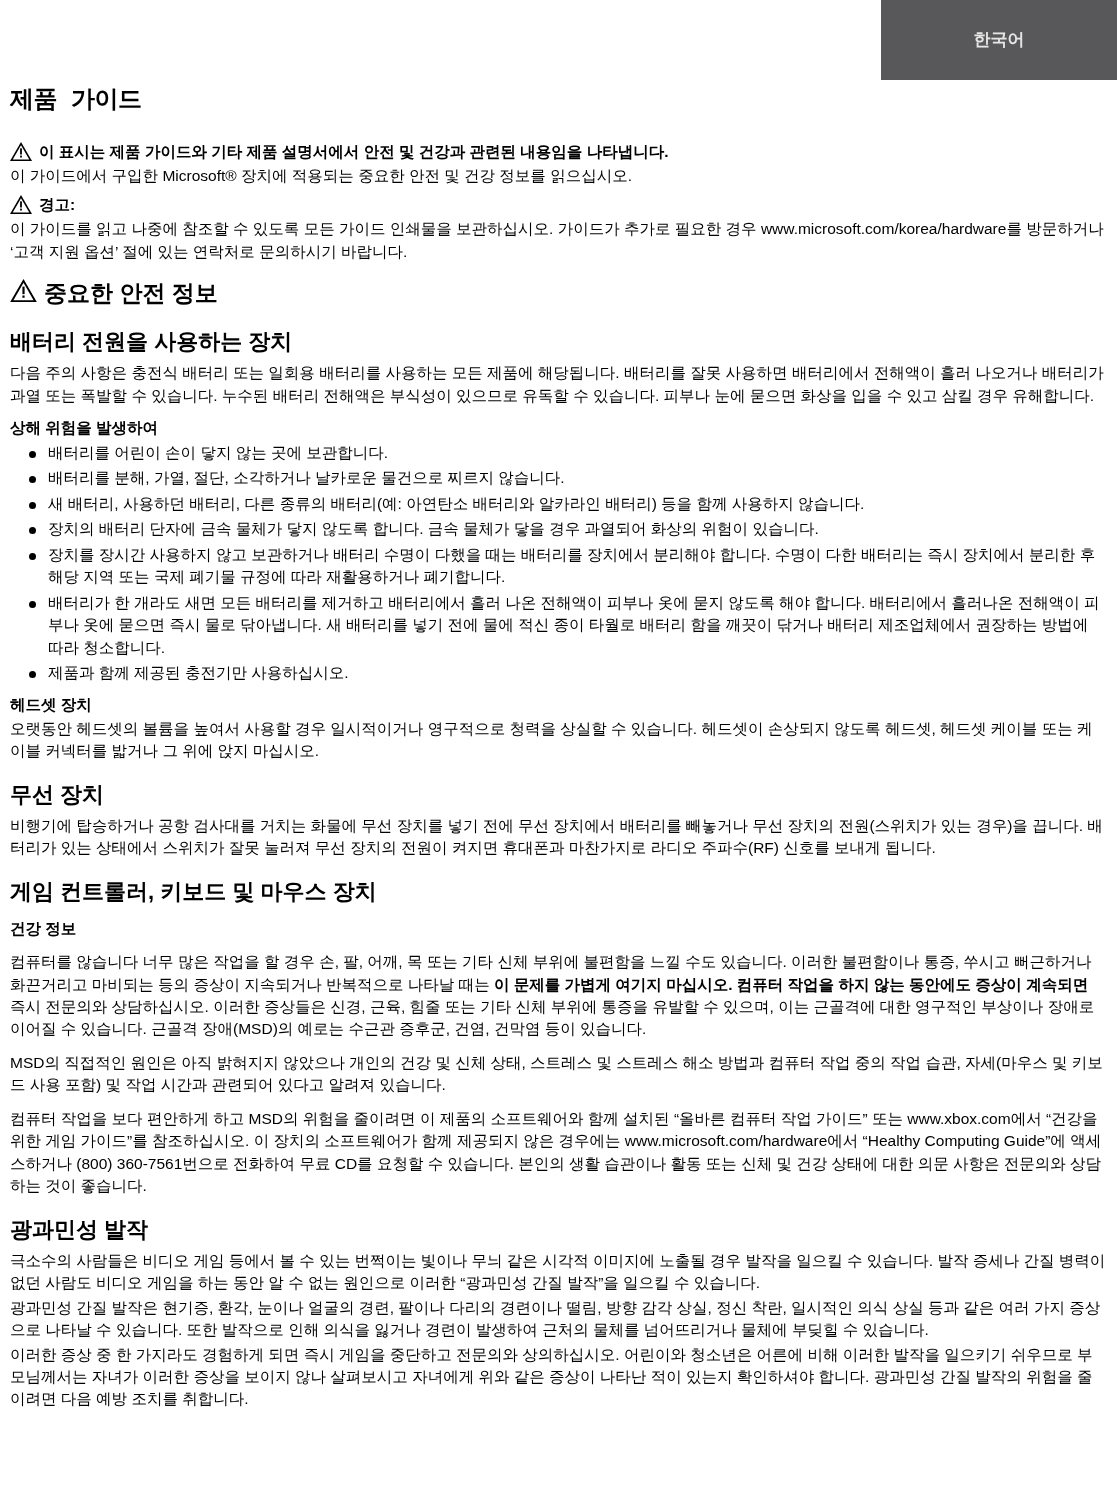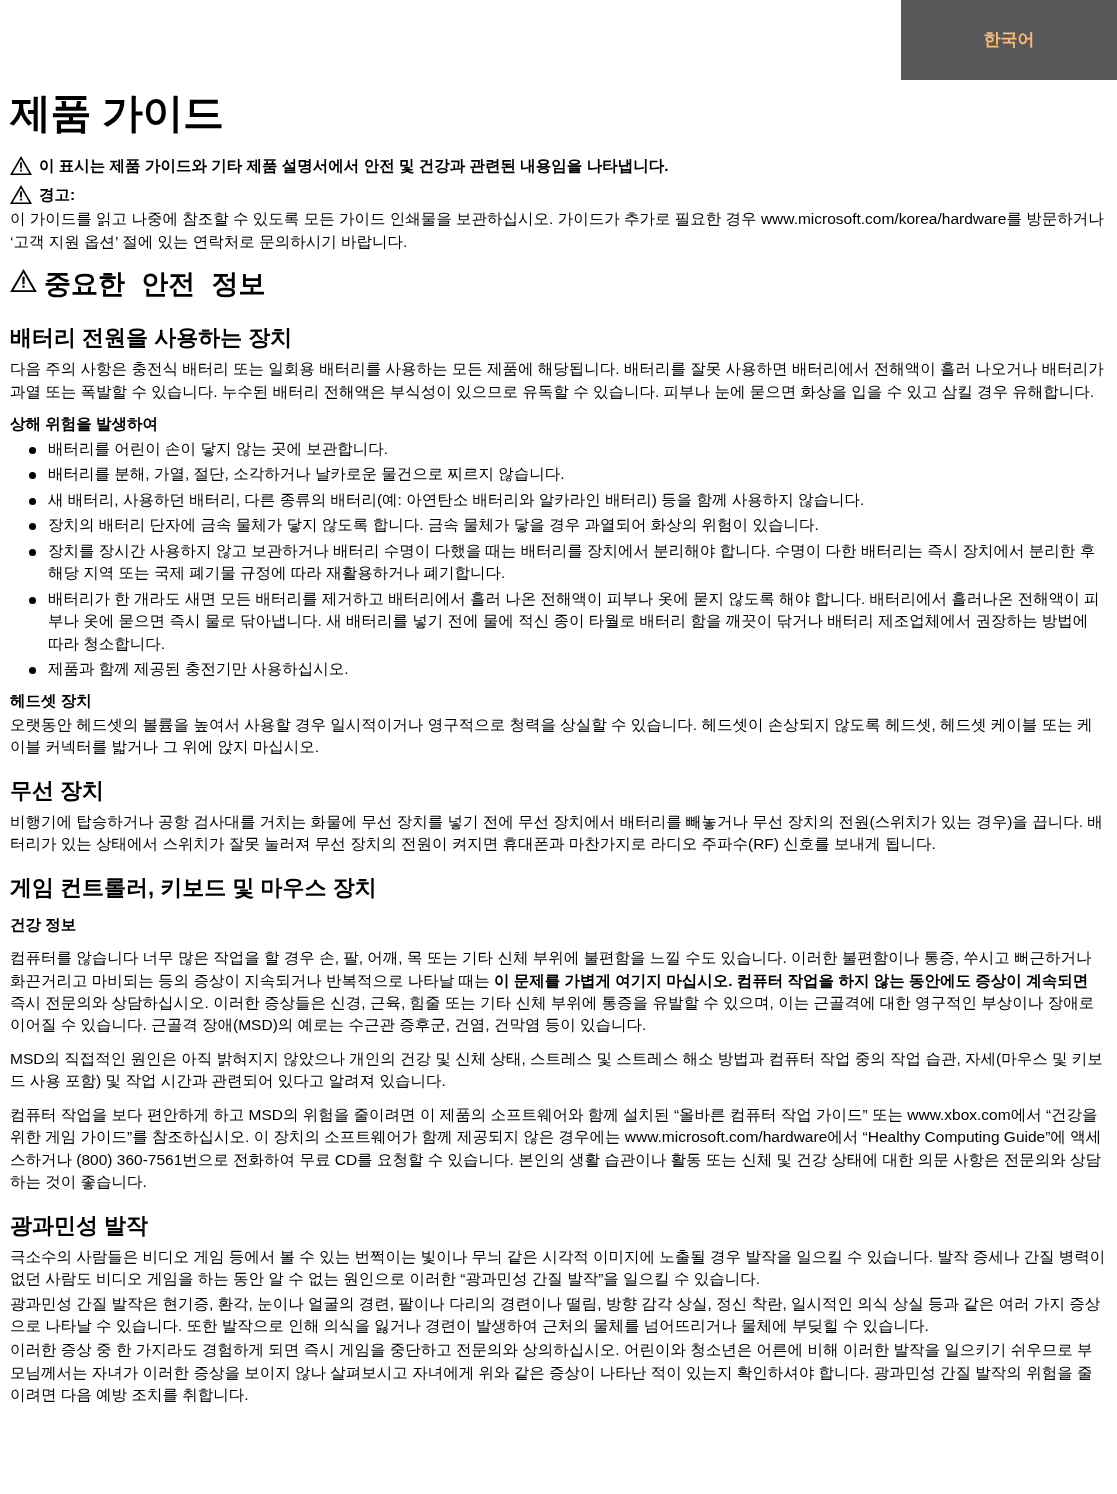--- a/index.html
+++ b/index.html
@@ -21,38 +21,39 @@
   }
   
   .lang-bar {
     height: 80px;
     position: relative;
   }
   .lang-tab {
     position: absolute;
     right: 0;
     top: 0;
-    width: 216px;
+    width: 236px;
     height: 80px;
     background: #58585a;
-    color: #fdba74;
+    color: #e5e5e5;
     display: flex;
     align-items: center;
     justify-content: center;
     font-size: 17px;
     font-weight: bold;
   }
   .content {
     padding: 0 10px 20px 10px;
   }
   h1.doc-title {
-    font-size: 41px;
-    font-weight: bold;
-    margin: 4px 0 12px 0;
+    font-size: 24px;
+    font-weight: bold;
+    margin: 4px 0 22px 0;
     letter-spacing: -0.5px;
+    font-family: Liberation Mono, monospace;
   }
   h2.sec {
     font-size: 22px;
     font-weight: bold;
     margin: 16px 0 4px 0;
   }
   h4.subsub {
     font-size: 15.5px;
     font-weight: bold;
     margin: 10px 0 1px 0;
@@ -70,22 +71,21 @@
     margin: 6px 0 2px 0;
   }
   .warn-line.big {
     margin-top: 14px;
   }
   .warn-text {
     font-weight: bold;
     font-size: 15.5px;
   }
   .warn-text.lg {
-    font-size: 27px;
-    font-family: Liberation Mono, monospace;
+    font-size: 23px;
   }
   .tri {
     display: inline-block;
     flex: 0 0 auto;
     position: relative;
     width: 22px;
     height: 19px;
     margin-top: 1px;
   }
   .tri.lg {
@@ -135,20 +135,21 @@
       <span class="tri">
         <svg viewBox="0 0 22 19" width="22" height="19" aria-hidden="true">
           <polygon points="11,0 22,19 0,19" fill="#000"></polygon>
           <polygon points="11,3.2 19.3,17.5 2.7,17.5" fill="#fff"></polygon>
           <rect x="10.1" y="6.3" width="1.8" height="6.2" fill="#000"></rect>
           <rect x="10.1" y="13.6" width="1.8" height="1.9" fill="#000"></rect>
         </svg>
       </span>
       <span class="warn-text">이 표시는 제품 가이드와 기타 제품 설명서에서 안전 및 건강과 관련된 내용임을 나타냅니다.</span>
     </div>
+    <p>이 가이드에서 구입한 Microsoft® 장치에 적용되는 중요한 안전 및 건강 정보를 읽으십시오.</p>
 
     <div class="warn-line">
       <span class="tri">
         <svg viewBox="0 0 22 19" width="22" height="19" aria-hidden="true">
           <polygon points="11,0 22,19 0,19" fill="#000"></polygon>
           <polygon points="11,3.2 19.3,17.5 2.7,17.5" fill="#fff"></polygon>
           <rect x="10.1" y="6.3" width="1.8" height="6.2" fill="#000"></rect>
           <rect x="10.1" y="13.6" width="1.8" height="1.9" fill="#000"></rect>
         </svg>
       </span>

